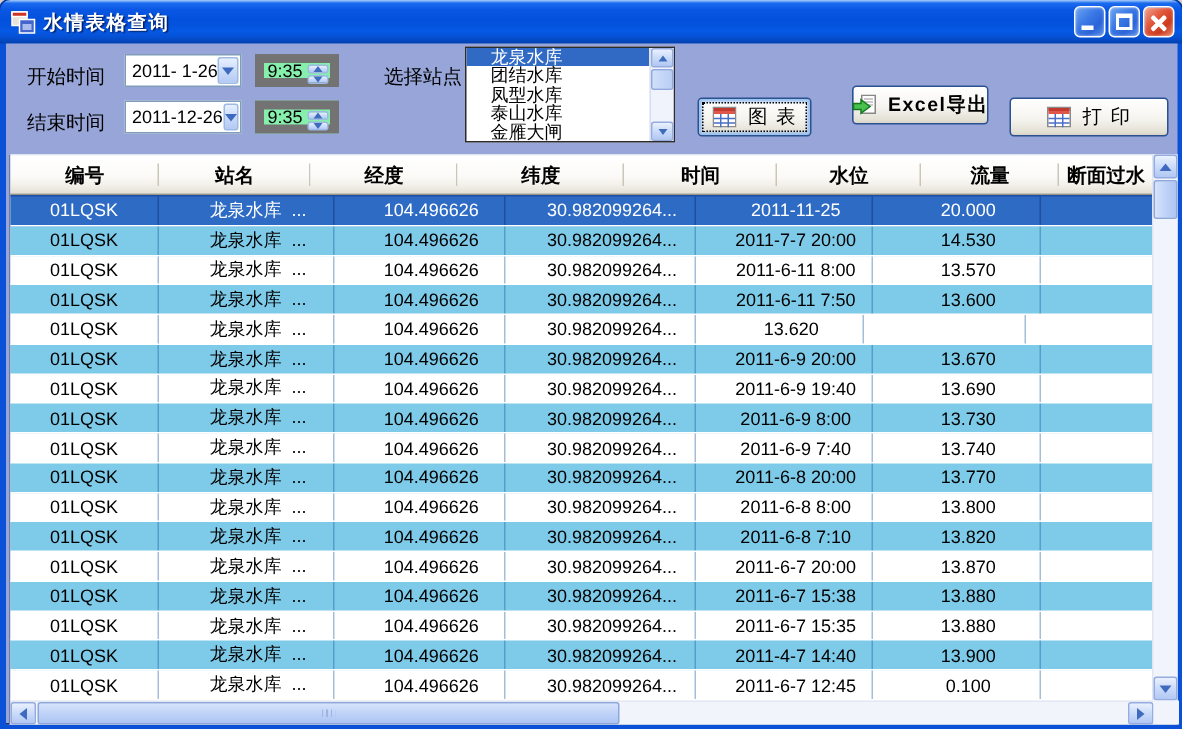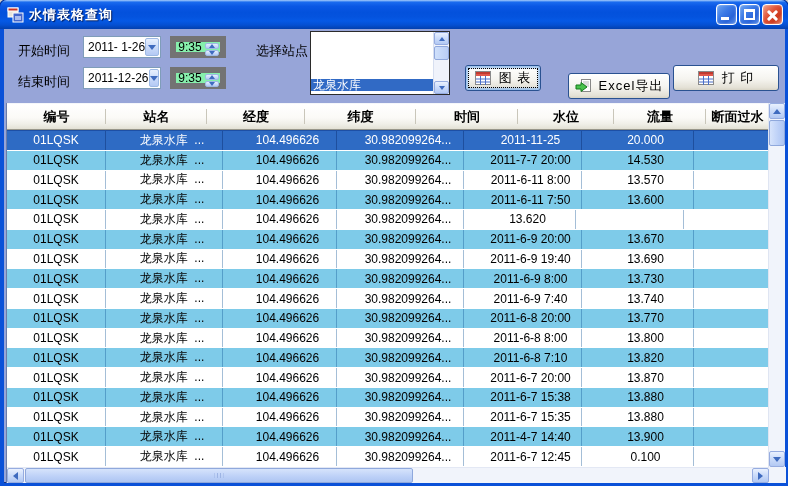--- a/index.html
+++ b/index.html
@@ -32,21 +32,21 @@
   .arr-u{width:0;height:0;border-left:4px solid transparent;border-right:4px solid transparent;border-bottom:5px solid #3f6bbf;}
   .spin{position:absolute;height:22px;background:#86efac;border:6px solid #737373;display:flex;}
   .spin-text{flex:1;display:flex;align-items:center;justify-content:center;font-size:12px;white-space:pre;}
   .spin-btns{width:16px;display:flex;flex-direction:column;gap:1px;padding:1px 1px;}
   .spin-btn{flex:1;}
   .spin-btn .arr-u{border-left-width:3px;border-right-width:3px;border-bottom-width:4px;}
   .spin-btn .arr-d{border-left-width:3px;border-right-width:3px;border-top-width:4px;}
   
   .listbox{position:absolute;left:306px;top:2px;width:140px;height:64px;background:#fff;border:1px solid #2b2b2b;display:flex;}
   .lb-items{flex:1;overflow:hidden;}
-  .lb-item{height:12.4px;font-size:12px;line-height:12.5px;padding-left:2px;white-space:nowrap;color:#000;margin-top:47px;}
+  .lb-item{height:12.4px;font-size:12px;line-height:12.5px;padding-left:16px;white-space:nowrap;color:#000;}
   .lb-item.sel{background:#316AC5;color:#fff;}
   .lb-scroll{width:16px;background:#f0f3fb;display:flex;flex-direction:column;border-left:1px solid #d7dff0;}
   .sb-btn{background:linear-gradient(180deg,#eaf1fe 0%,#cdddfa 45%,#b2c8f3 100%);border:1px solid #96ace0;border-radius:2px;display:flex;align-items:center;justify-content:center;flex:none;}
   .lb-scroll .sb-btn{height:13px;}
   .lb-thumb{height:14px;margin-top:1px;background:linear-gradient(90deg,#cfe0fb,#b9cdf5);border:1px solid #90a8dc;border-radius:2px;flex:none;}
   .lb-fill{flex:1;}
   
   .xpbtn{position:absolute;height:26px;border:1px solid #2a5291;border-radius:3px;background:linear-gradient(180deg,#ffffff 0%,#f5f4ef 55%,#e4e1d6 90%,#d8d4c6 100%);
     display:flex;align-items:center;justify-content:center;gap:8px;font-size:13px;color:#000;font-family:"Liberation Sans",sans-serif;cursor:default;}
   .xpbtn.focused{box-shadow:inset 0 0 2px 2px #9cc2ee;outline:1px dotted #000;outline-offset:-4px;}
@@ -172,21 +172,21 @@
 
     <button class="xpbtn focused" style="left:461px;top:36px;width:76px;">
       <svg width="16" height="14" viewBox="0 0 16 14">
         <rect x="0.5" y="0.5" width="15" height="13" fill="#fff" stroke="#8a8a8a"></rect>
         <rect x="1" y="1" width="14" height="4" fill="#e0564a"></rect>
         <rect x="1" y="1" width="14" height="2" fill="#c03a30"></rect>
         <path d="M1 8 H15 M1 11 H15 M5.5 5 V14 M10.5 5 V14" stroke="#4a6fc8" stroke-width="1" fill="none"></path>
       </svg>
       <span class="blabel">图 表</span>
     </button>
-    <button class="xpbtn" style="left:564px;top:44px;width:102px;">
+    <button class="xpbtn" style="left:564px;top:28px;width:91px;font-weight:bold;">
       <svg width="16" height="15" viewBox="0 0 16 15">
         <rect x="6.5" y="0.5" width="9" height="12" fill="#fff" stroke="#888"></rect>
         <path d="M8 3 H14 M8 5 H14 M8 7 H14" stroke="#b9b9b9" stroke-width="1"></path>
         <path d="M1 6 H6 V3.5 L12 8 L6 12.5 V10 H1 Z" fill="#49c14d" stroke="#157a1d" stroke-width="1"></path>
       </svg>
       <span class="blabel">Excel导出</span>
     </button>
     <button class="xpbtn" style="left:669px;top:36px;width:106px;">
       <svg width="16" height="14" viewBox="0 0 16 14">
         <rect x="0.5" y="0.5" width="15" height="13" fill="#fff" stroke="#8a8a8a"></rect>

